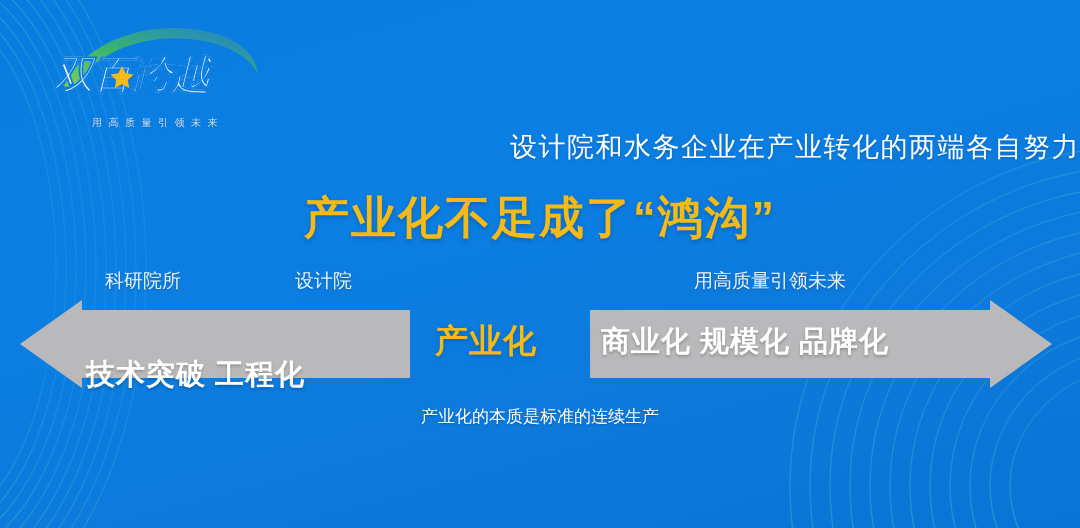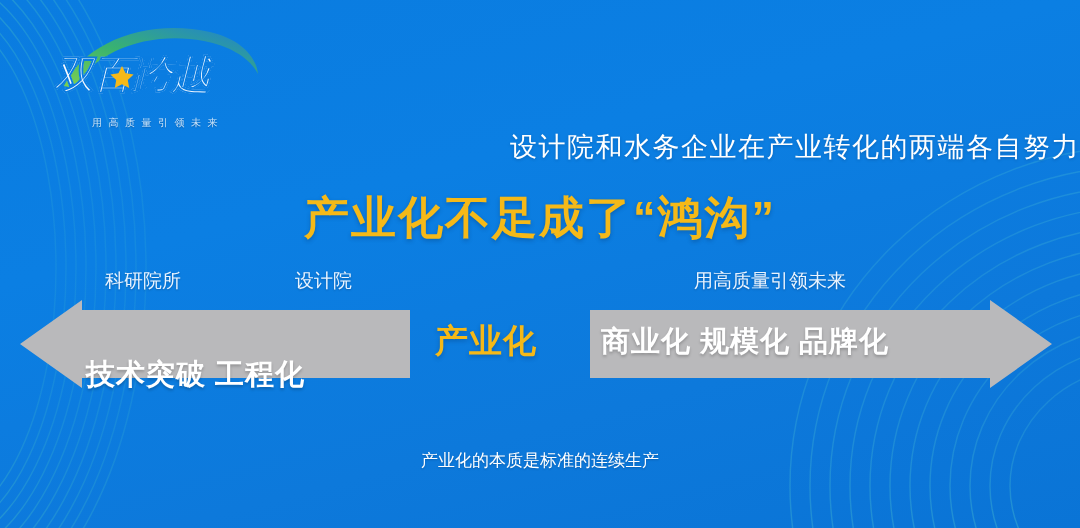--- a/index.html
+++ b/index.html
@@ -65,21 +65,20 @@
     position:absolute;left:435px;top:23px;
     color:#f5b918;font-size:33px;font-weight:bold;letter-spacing:1px;
     white-space:nowrap;text-shadow:0 2px 4px rgba(0,40,85,.3);
   }
 
   
   .caption{
     position:absolute;left:0;right:0;top:404px;text-align:center;
     color:#ffffff;font-size:17px;line-height:25px;
     text-shadow:0 1px 2px rgba(0,35,75,.3);
-    margin-top:44px;
   }
   .caption div{white-space:nowrap;}
 </style>
 </head>
 <body>
 
 <div class="slide">
 
   <svg class="bg-arcs" viewBox="0 0 1080 528" preserveAspectRatio="none">
     <defs>

